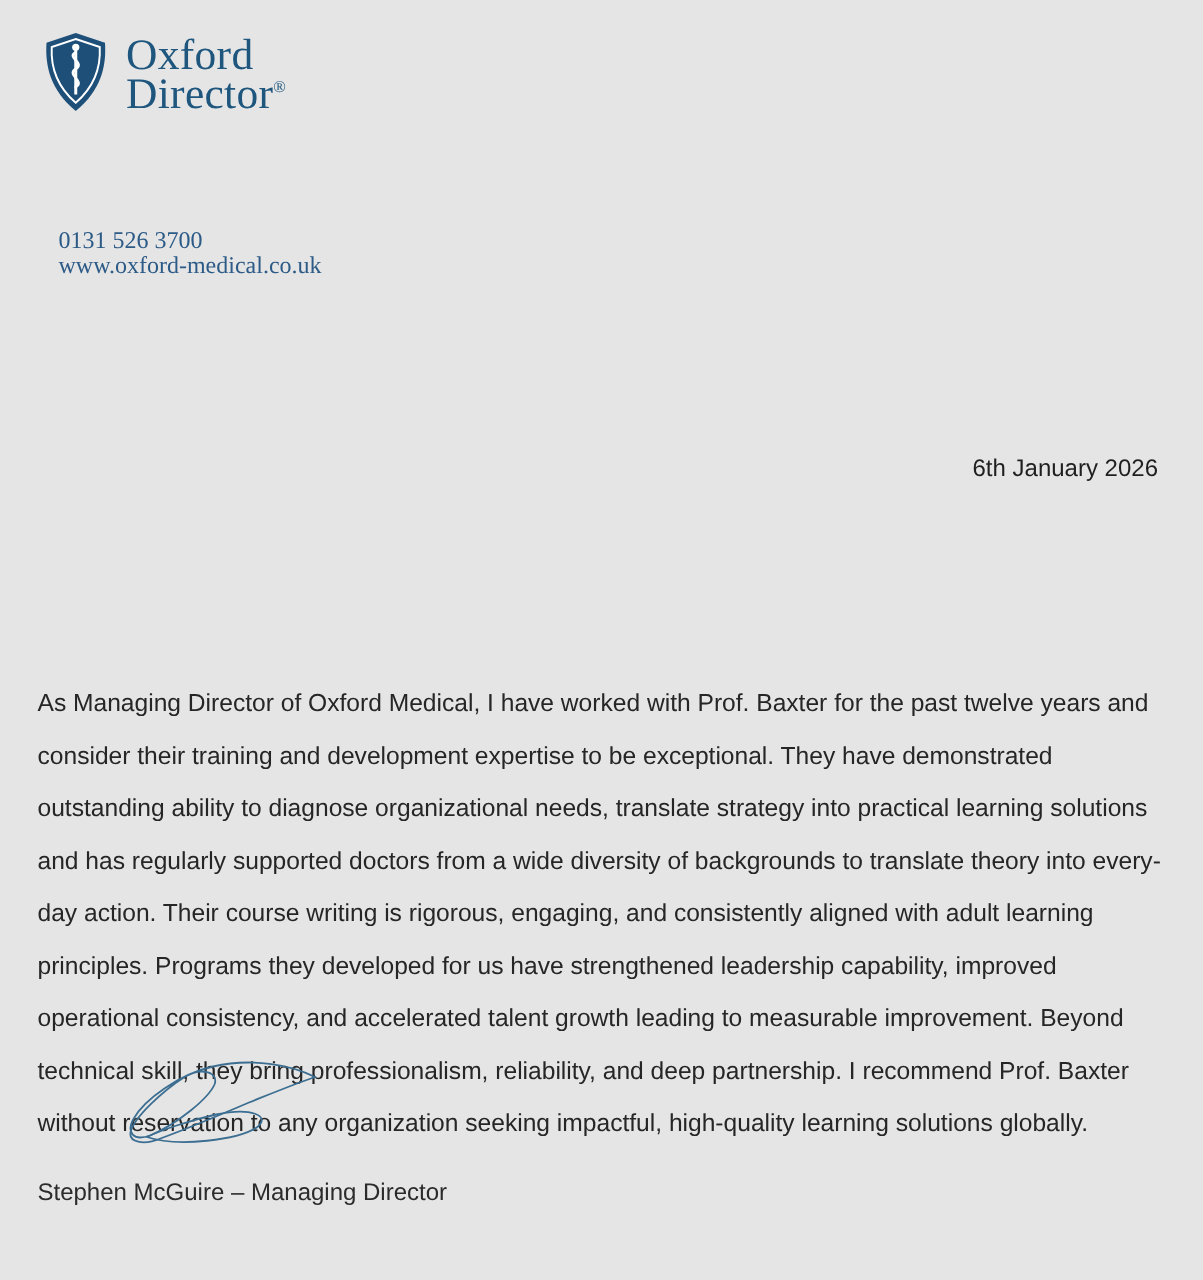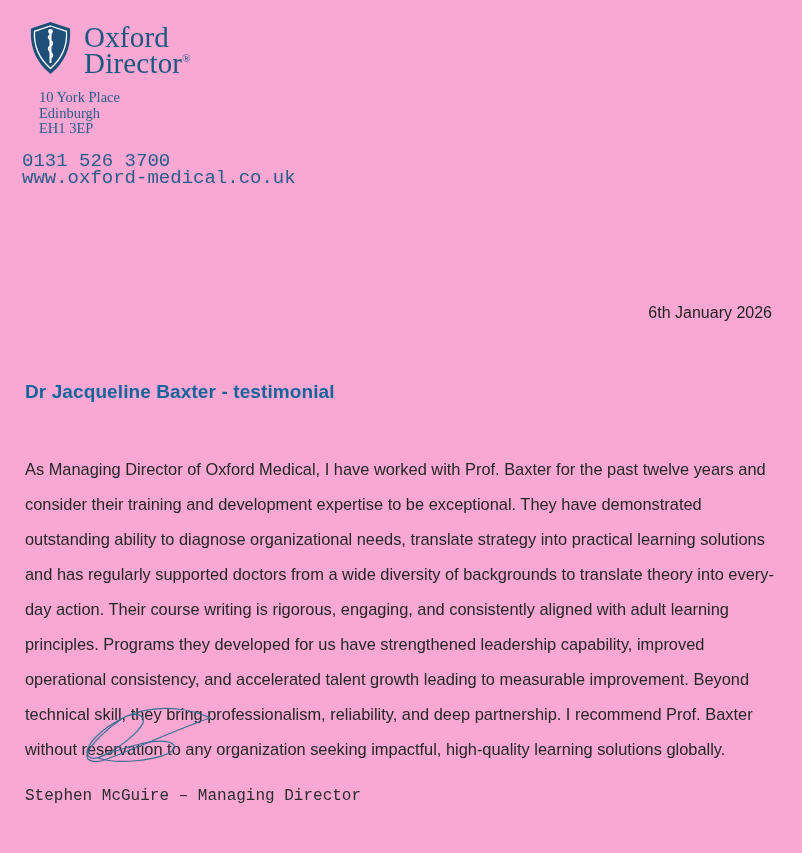--- a/index.html
+++ b/index.html
@@ -1,21 +1,21 @@
 <!DOCTYPE html>
 <html><head>
 <meta charset="utf-8">
 <style>
   * { margin: 0; padding: 0; box-sizing: border-box; }
   html, body { background: #ffffff; }
   .page {
     position: relative;
     width: 802px;
     height: 853px;
-    background: #f9a8d4;
+    background: #e5e5e5;
     font-family: "Liberation Sans", sans-serif;
     overflow: hidden;
   }
   
   .logo-row {
     position: absolute;
     left: 28px;
     top: 21px;
     display: flex;
     align-items: flex-start;
@@ -39,25 +39,25 @@
     position: absolute;
     left: 39px;
     top: 90px;
     font-family: "Liberation Serif", "DejaVu Serif", serif;
     color: #2d5b87;
     font-size: 14.5px;
     line-height: 15.5px;
   }
   .contact-block {
     position: absolute;
-    left: 22px;
+    left: 39px;
     top: 153px;
-    font-family: Liberation Mono, monospace;
+    font-family: Liberation Serif, serif;
     color: #2d5b87;
-    font-size: 19px;
+    font-size: 16px;
     line-height: 16.5px;
   }
   
   .date-line {
     position: absolute;
     right: 30px;
     top: 304px;
     font-size: 16px;
     color: #1f1f1f;
     text-align: left;
@@ -86,21 +86,20 @@
     top: 701px;
     width: 140px;
     height: 64px;
   }
   .signer-line {
     position: absolute;
     left: 25px;
     top: 787px;
     font-size: 16px;
     color: #2b2b2b;
-    font-family: Liberation Mono, monospace;
   }
 </style>
 </head>
 <body>
 
 <div class="page">
 
   <div class="logo-row">
     <svg class="shield" viewBox="0 0 45 55" aria-hidden="true">
       <path d="M22.5,1 L42,7.5 C43,23 39.5,39 22.5,53 C5.5,39 2,23 3,7.5 Z" fill="#1d4f78"></path>
@@ -109,34 +108,28 @@
       <line x1="22.5" y1="12" x2="22.5" y2="42" stroke="#ffffff" stroke-width="2"></line>
       <circle cx="22.5" cy="10.5" r="2.4" fill="#ffffff"></circle>
       <path d="M22.5,14 C16,17 29,21 22.5,25 C16,29 29,33 22.5,37" fill="none" stroke="#ffffff" stroke-width="1.8" stroke-linecap="round"></path>
     </svg>
     <div class="wordmark">
       <div>Oxford</div>
       <div><span>Director</span><sup>®</sup></div>
     </div>
   </div>
 
-  <div class="address-block">
-    <div>10 York Place</div>
-    <div>Edinburgh</div>
-    <div>EH1 3EP</div>
-  </div>
 
   <div class="contact-block">
     <div>0131 526 3700</div>
     <div>www.oxford-medical.co.uk</div>
   </div>
 
   <div class="date-line">6th January 2026</div>
 
-  <div class="subject-line">Dr Jacqueline Baxter - testimonial</div>
 
   <p class="body-text">As Managing Director of Oxford Medical, I have worked with Prof. Baxter for the past twelve years and consider their training and development expertise to be exceptional. They have demonstrated outstanding ability to diagnose organizational needs, translate strategy into practical learning solutions and has regularly supported doctors from a wide diversity of backgrounds to translate theory into every-day action. Their course writing is rigorous, engaging, and consistently aligned with adult learning principles. Programs they developed for us have strengthened leadership capability, improved operational consistency, and accelerated talent growth leading to measurable improvement. Beyond technical skill, they bring professionalism, reliability, and deep partnership. I recommend Prof. Baxter without reservation to any organization seeking impactful, high-quality learning solutions globally.</p>
 
   <div class="signature-wrap">
     <svg viewBox="0 0 140 64" width="140" height="64" aria-hidden="true">
       <g fill="none" stroke="#3c6e92" stroke-width="1.2" stroke-linecap="round">
         <path d="M134,17 C118,9 92,4 66,10 C44,15 20,32 13,45 C8,54 13,60 24,56 C43,48 63,31 67,22 C70,14 59,10 47,17 C33,26 13,44 11,54 C10,60 19,63 31,58 C50,51 76,40 90,34 C105,28 122,21 134,17 Z"></path>
         <path d="M22,57 C42,64 84,59 96,50 C104,43 92,37 68,42 C50,46 30,53 22,57"></path>
       </g>
     </svg>

